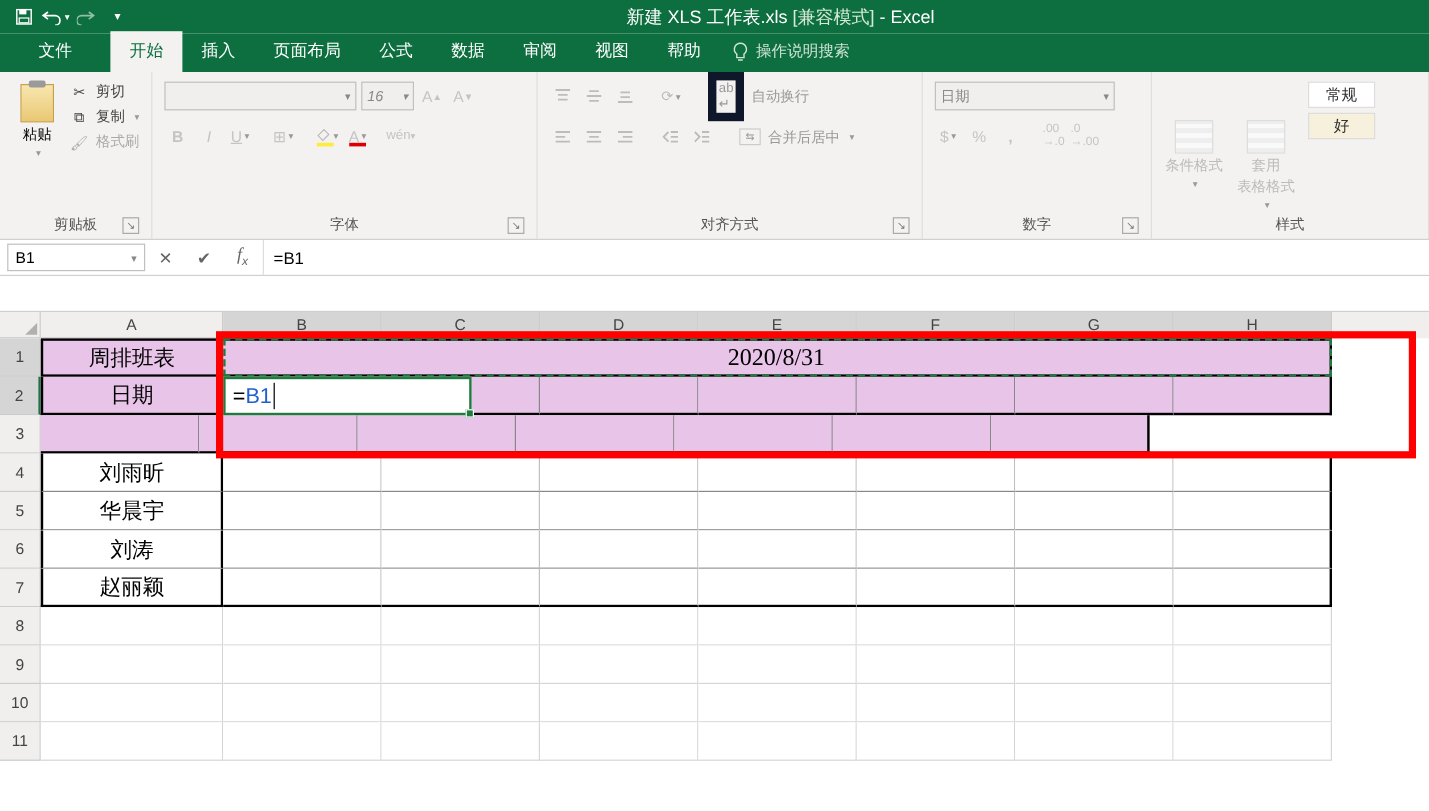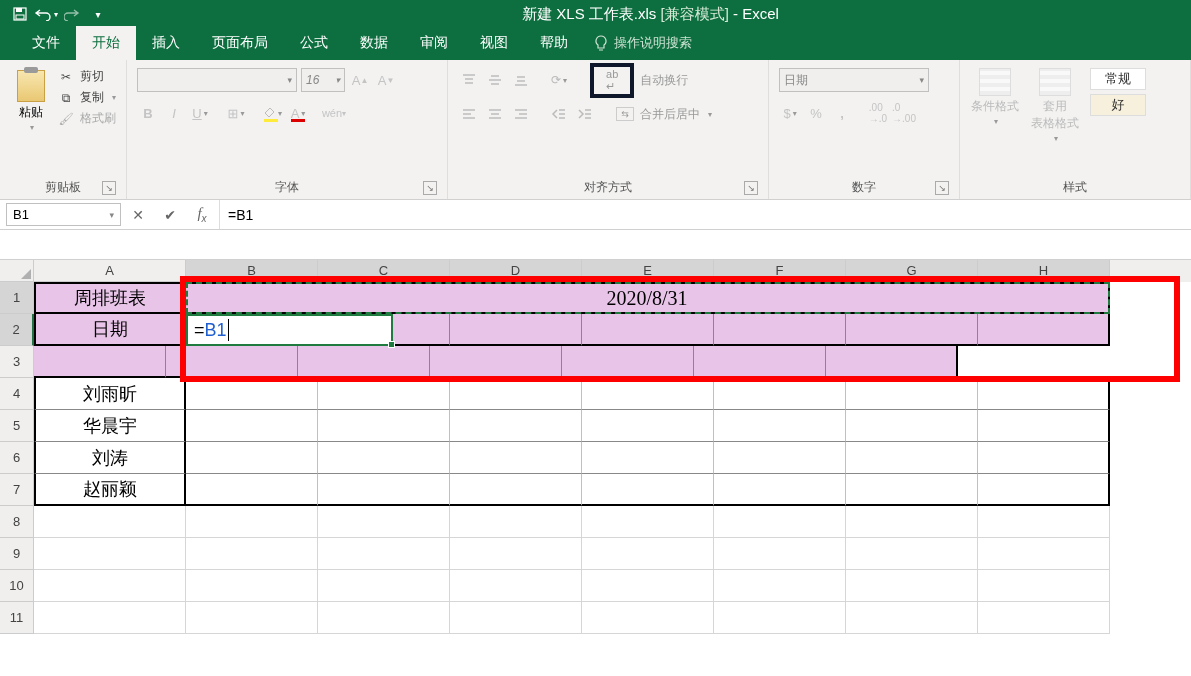--- a/index.html
+++ b/index.html
@@ -8,21 +8,21 @@
 
 .titlebar { height: 28px; background: #0d6f3f; display: flex; align-items: center; color: #fff; }
 .titlebar .qat { display: flex; align-items: center; gap: 2px; padding-left: 8px; }
 .qat-btn { width: 24px; height: 22px; display: flex; align-items: center; justify-content: center; color: #fff; }
 .titlebar .title { flex: 1; text-align: center; font-size: 15px; }
 .titlebar .title .compat { color: #d6e9d6; }
 
 
 .ribbontabs { height: 32px; background: #0d6f3f; display: flex; align-items: flex-end; padding-left: 16px; color: #fff; }
 .rtab { padding: 8px 16px; font-size: 14px; cursor: pointer; }
-.rtab.active { background: #f3f2f1; color: #0d6f3f; }
+.rtab.active { background: #f3f2f1; color: #0d6f3f; margin-left: 16px; }
 .tellme { display: flex; align-items: center; gap: 6px; padding: 8px 10px; color: #cfe3d5; font-size: 13px; }
 
 
 .ribbon { height: 140px; background: #f3f2f1; border-bottom: 1px solid #d0d0d0; display: flex; }
 .rgroup { border-right: 1px solid #e0dedd; padding: 6px 10px 2px; display: flex; flex-direction: column; position: relative; }
 .rgroup .gbody { flex: 1; display: flex; }
 .rgroup .glabel { text-align: center; font-size: 12px; color: #555; height: 18px; position: relative; }
 .rgroup .glabel .launcher { position: absolute; right: 0; bottom: 2px; width: 14px; height: 14px; border: 1px solid #aaa; display: flex; align-items: center; justify-content: center; font-size: 9px; color: #777; }
 
 
@@ -56,21 +56,21 @@
 .align-ic svg { stroke: #bcbcbc; }
 .merge-btn { display: flex; align-items: center; gap: 6px; color: #999; height: 24px; padding: 0 4px; }
 .wrap-btn { display: flex; align-items: center; gap: 6px; color: #999; height: 24px; padding: 0 4px; }
 
 
 .number .gbody { flex-direction: column; gap: 10px; width: 170px; padding-top: 2px; }
 .num-combo { width: 150px; }
 
 
 .styles .gbody { gap: 10px; padding-top: 2px; align-items: flex-start; }
-.big-btn { width: 50px; display: flex; flex-direction: column; align-items: center; gap: 2px; color: #bbb; font-size: 12px; }
+.big-btn { width: 50px; display: flex; flex-direction: column; align-items: center; gap: 2px; color: #bbb; font-size: 12px; margin-top: 32px; }
 .big-btn .ic { width: 32px; height: 28px; border: 1px solid #ddd; background: repeating-linear-gradient(0deg,#eee,#eee 4px,#f9f9f9 4px,#f9f9f9 8px); }
 .styles-gallery { display: flex; flex-direction: column; gap: 4px; }
 .gal-item { width: 56px; height: 22px; border: 1px solid #ddd; display: flex; align-items: center; justify-content: center; font-size: 13px; color: #333; background: #fff; }
 
 
 .formulabar { height: 30px; border-bottom: 1px solid #d0d0d0; display: flex; align-items: stretch; background: #fff; }
 .namebox { width: 115px; border: 1px solid #c0c0c0; margin: 3px 0 3px 6px; display: flex; align-items: center; padding: 0 6px; font-size: 13px; position: relative; background: #fff; }
 .namebox .dd { margin-left: auto; font-size: 9px; color: #888; }
 .fb-btns { display: flex; align-items: center; padding: 0 6px; gap: 10px; }
 .fb-btn { width: 22px; height: 22px; display: flex; align-items: center; justify-content: center; color: #666; font-size: 14px; }
@@ -276,21 +276,21 @@
               <line x1="2" y1="13" x2="14" y2="13" stroke-width="1.5"></line>
             </svg>
           </div>
         <div style="width:8px"></div>
         <div class="align-ic">
             <span style="color:#bbb;">⟳</span>
             <span class="small-dd">▾</span>
           </div>
         <div style="width:8px"></div>
         <div class="wrap-btn">
-          <span style="font-size:11px;border:4px solid #0f172a;padding:1px 12px;">ab<br>↵</span>
+          <span style="font-size:11px;border:7px solid #0f172a;padding:1px 2px;">ab<br>↵</span>
           <span>自动换行</span>
         </div>
       </div>
       <div class="align-row">
         <div class="align-ic">
             <svg width="16" height="16">
               <line x1="2" y1="4" x2="14" y2="4" stroke-width="1.5"></line>
               <line x1="2" y1="8" x2="10" y2="8" stroke-width="1.5"></line>
               <line x1="2" y1="12" x2="14" y2="12" stroke-width="1.5"></line>
             </svg>

